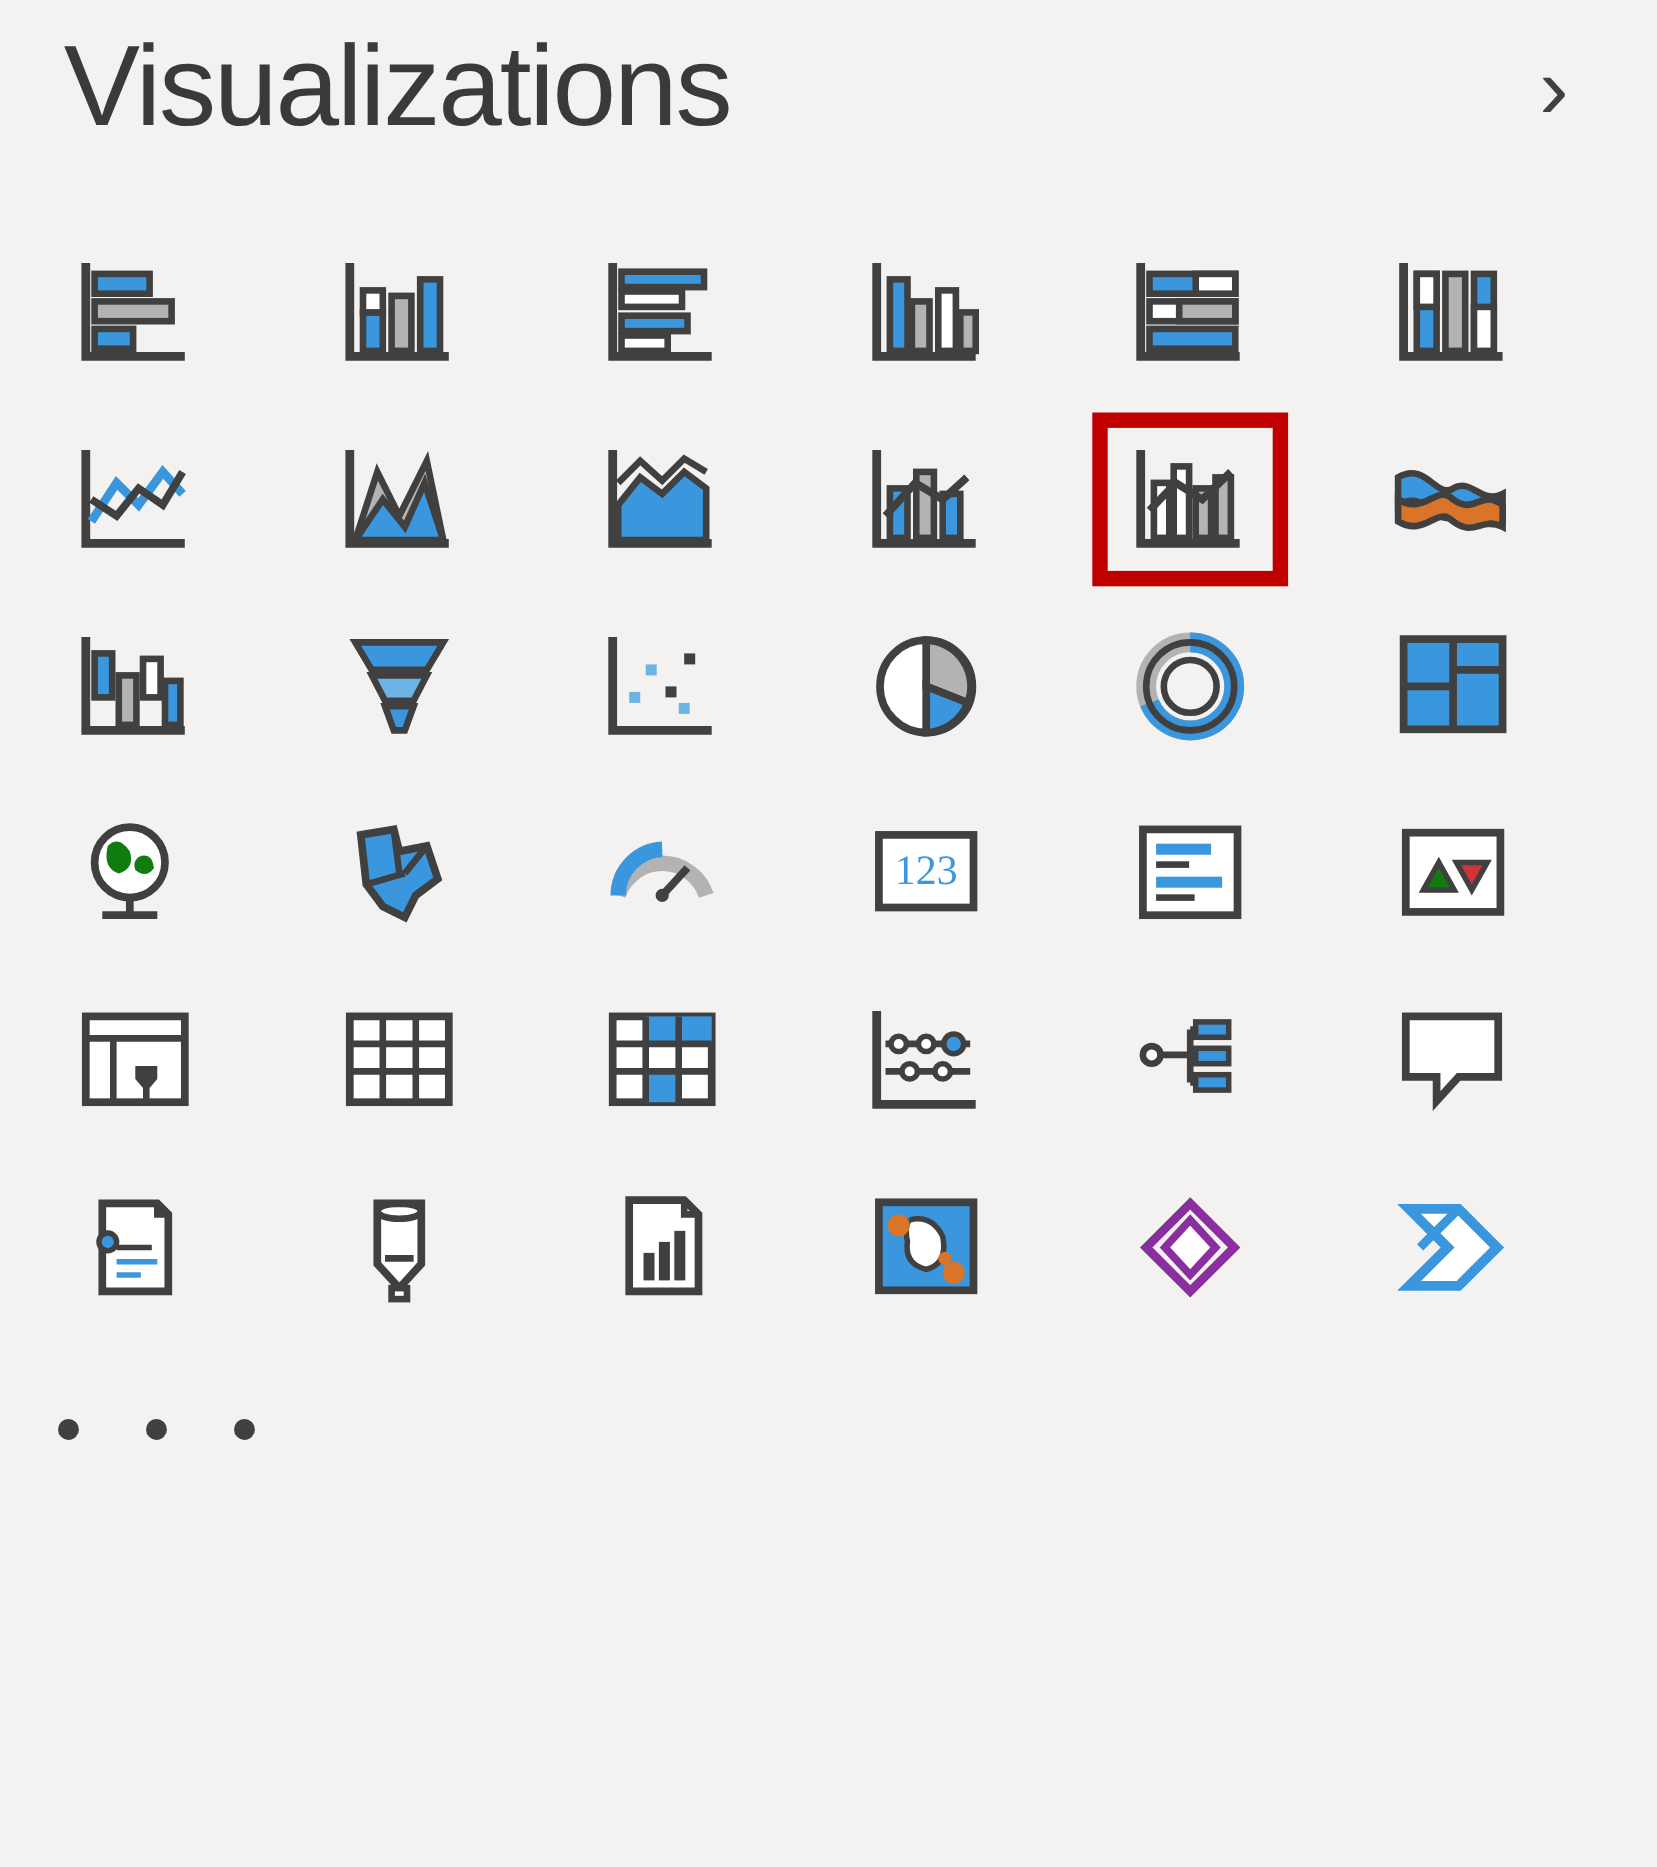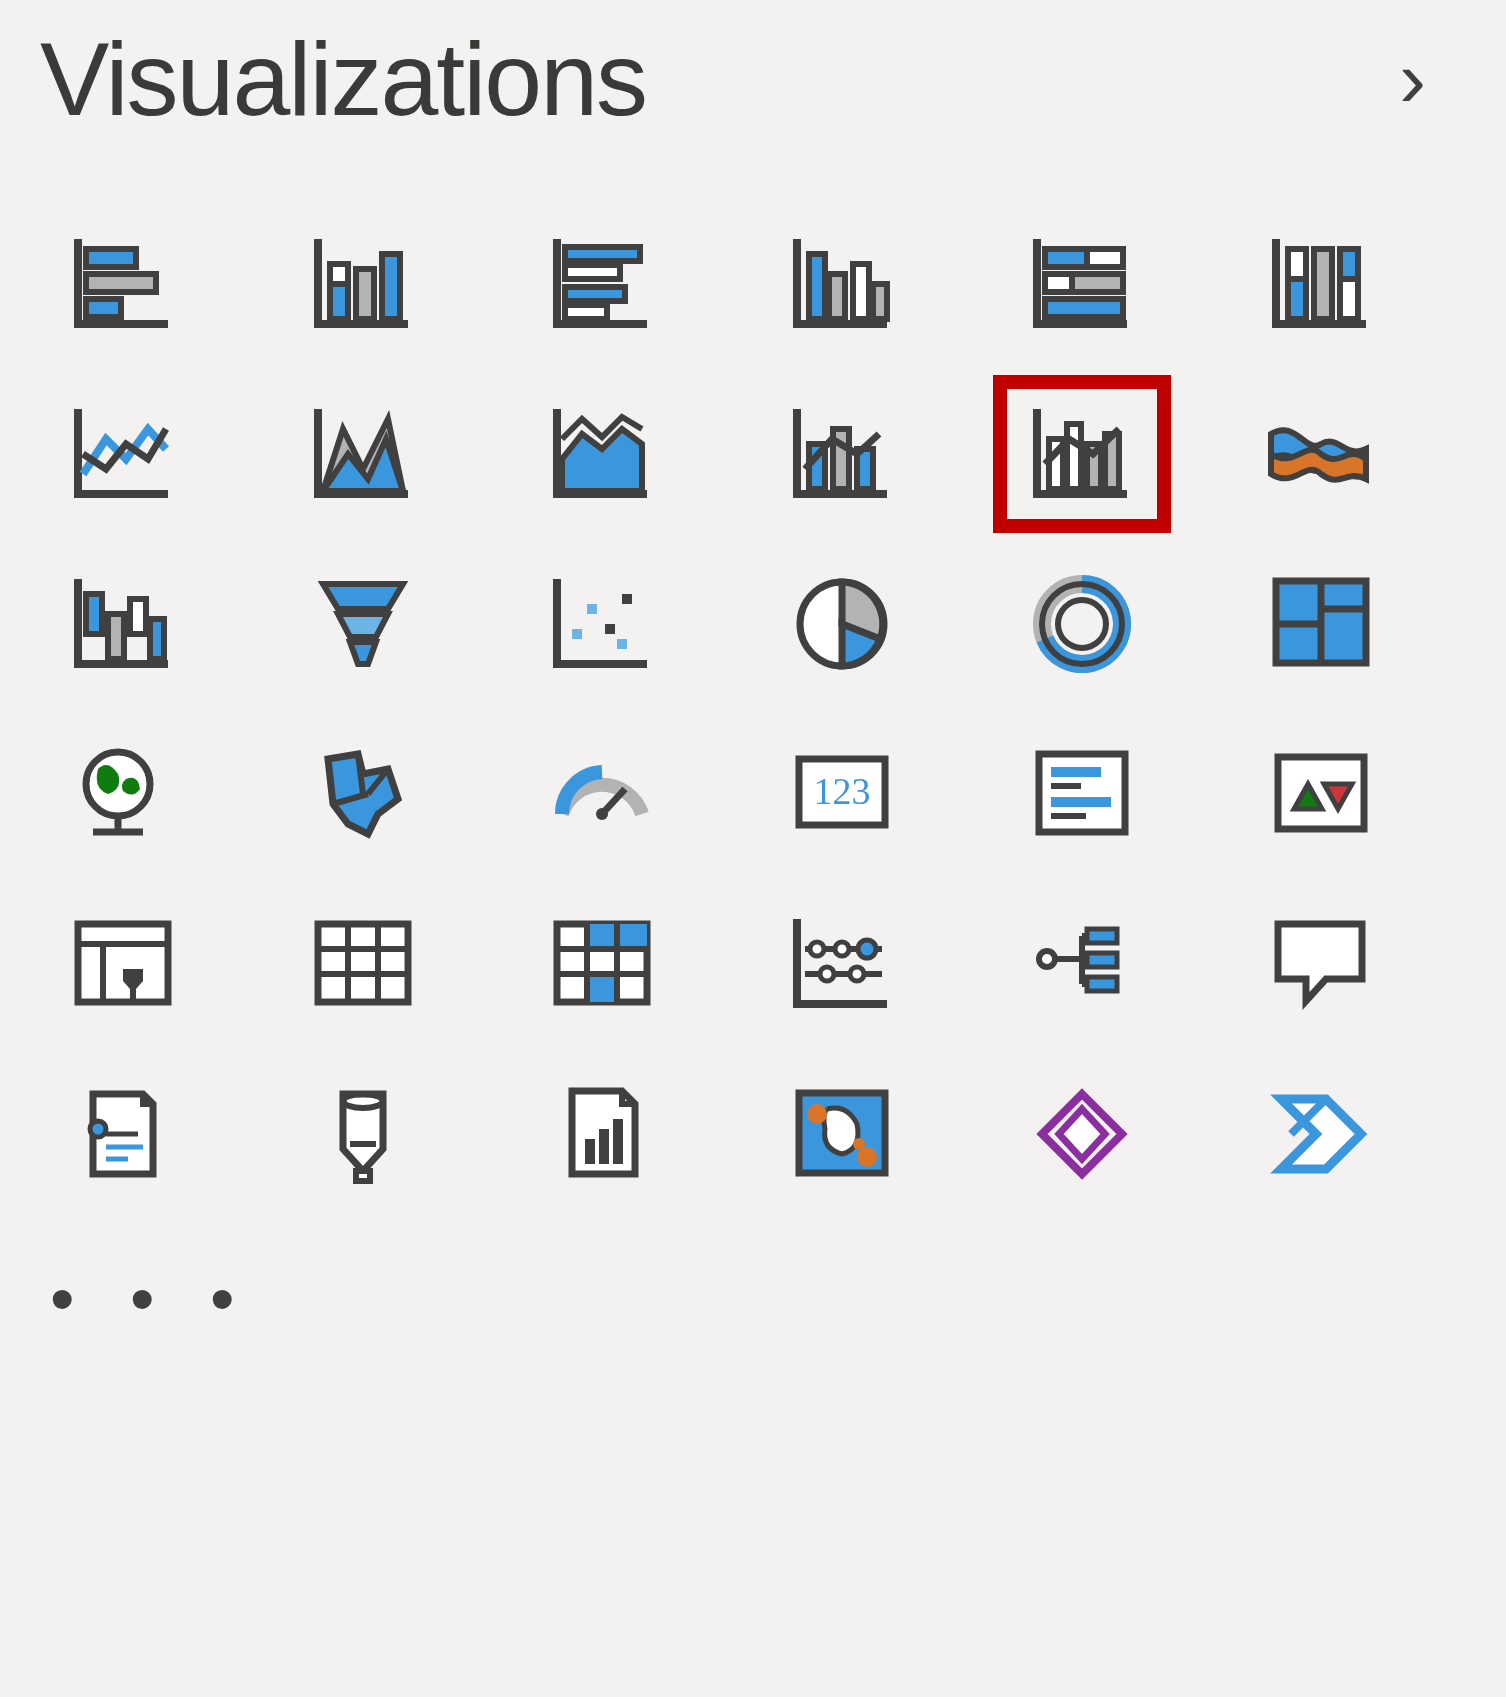--- a/index.html
+++ b/index.html
@@ -20,20 +20,21 @@
     justify-content: space-between;
     align-items: center;
     margin-bottom: 80px;
     padding-right: 30px;
   }
   .title {
     font-size: 104px;
     color: #3a3a38;
     font-weight: 400;
     letter-spacing: -2px;
+    margin-left: 18px;
   }
   .collapse {
     font-size: 80px;
     color: #404040;
     cursor: pointer;
     padding: 10px;
   }
   .grid {
     display: grid;
     grid-template-columns: repeat(6, 1fr);

